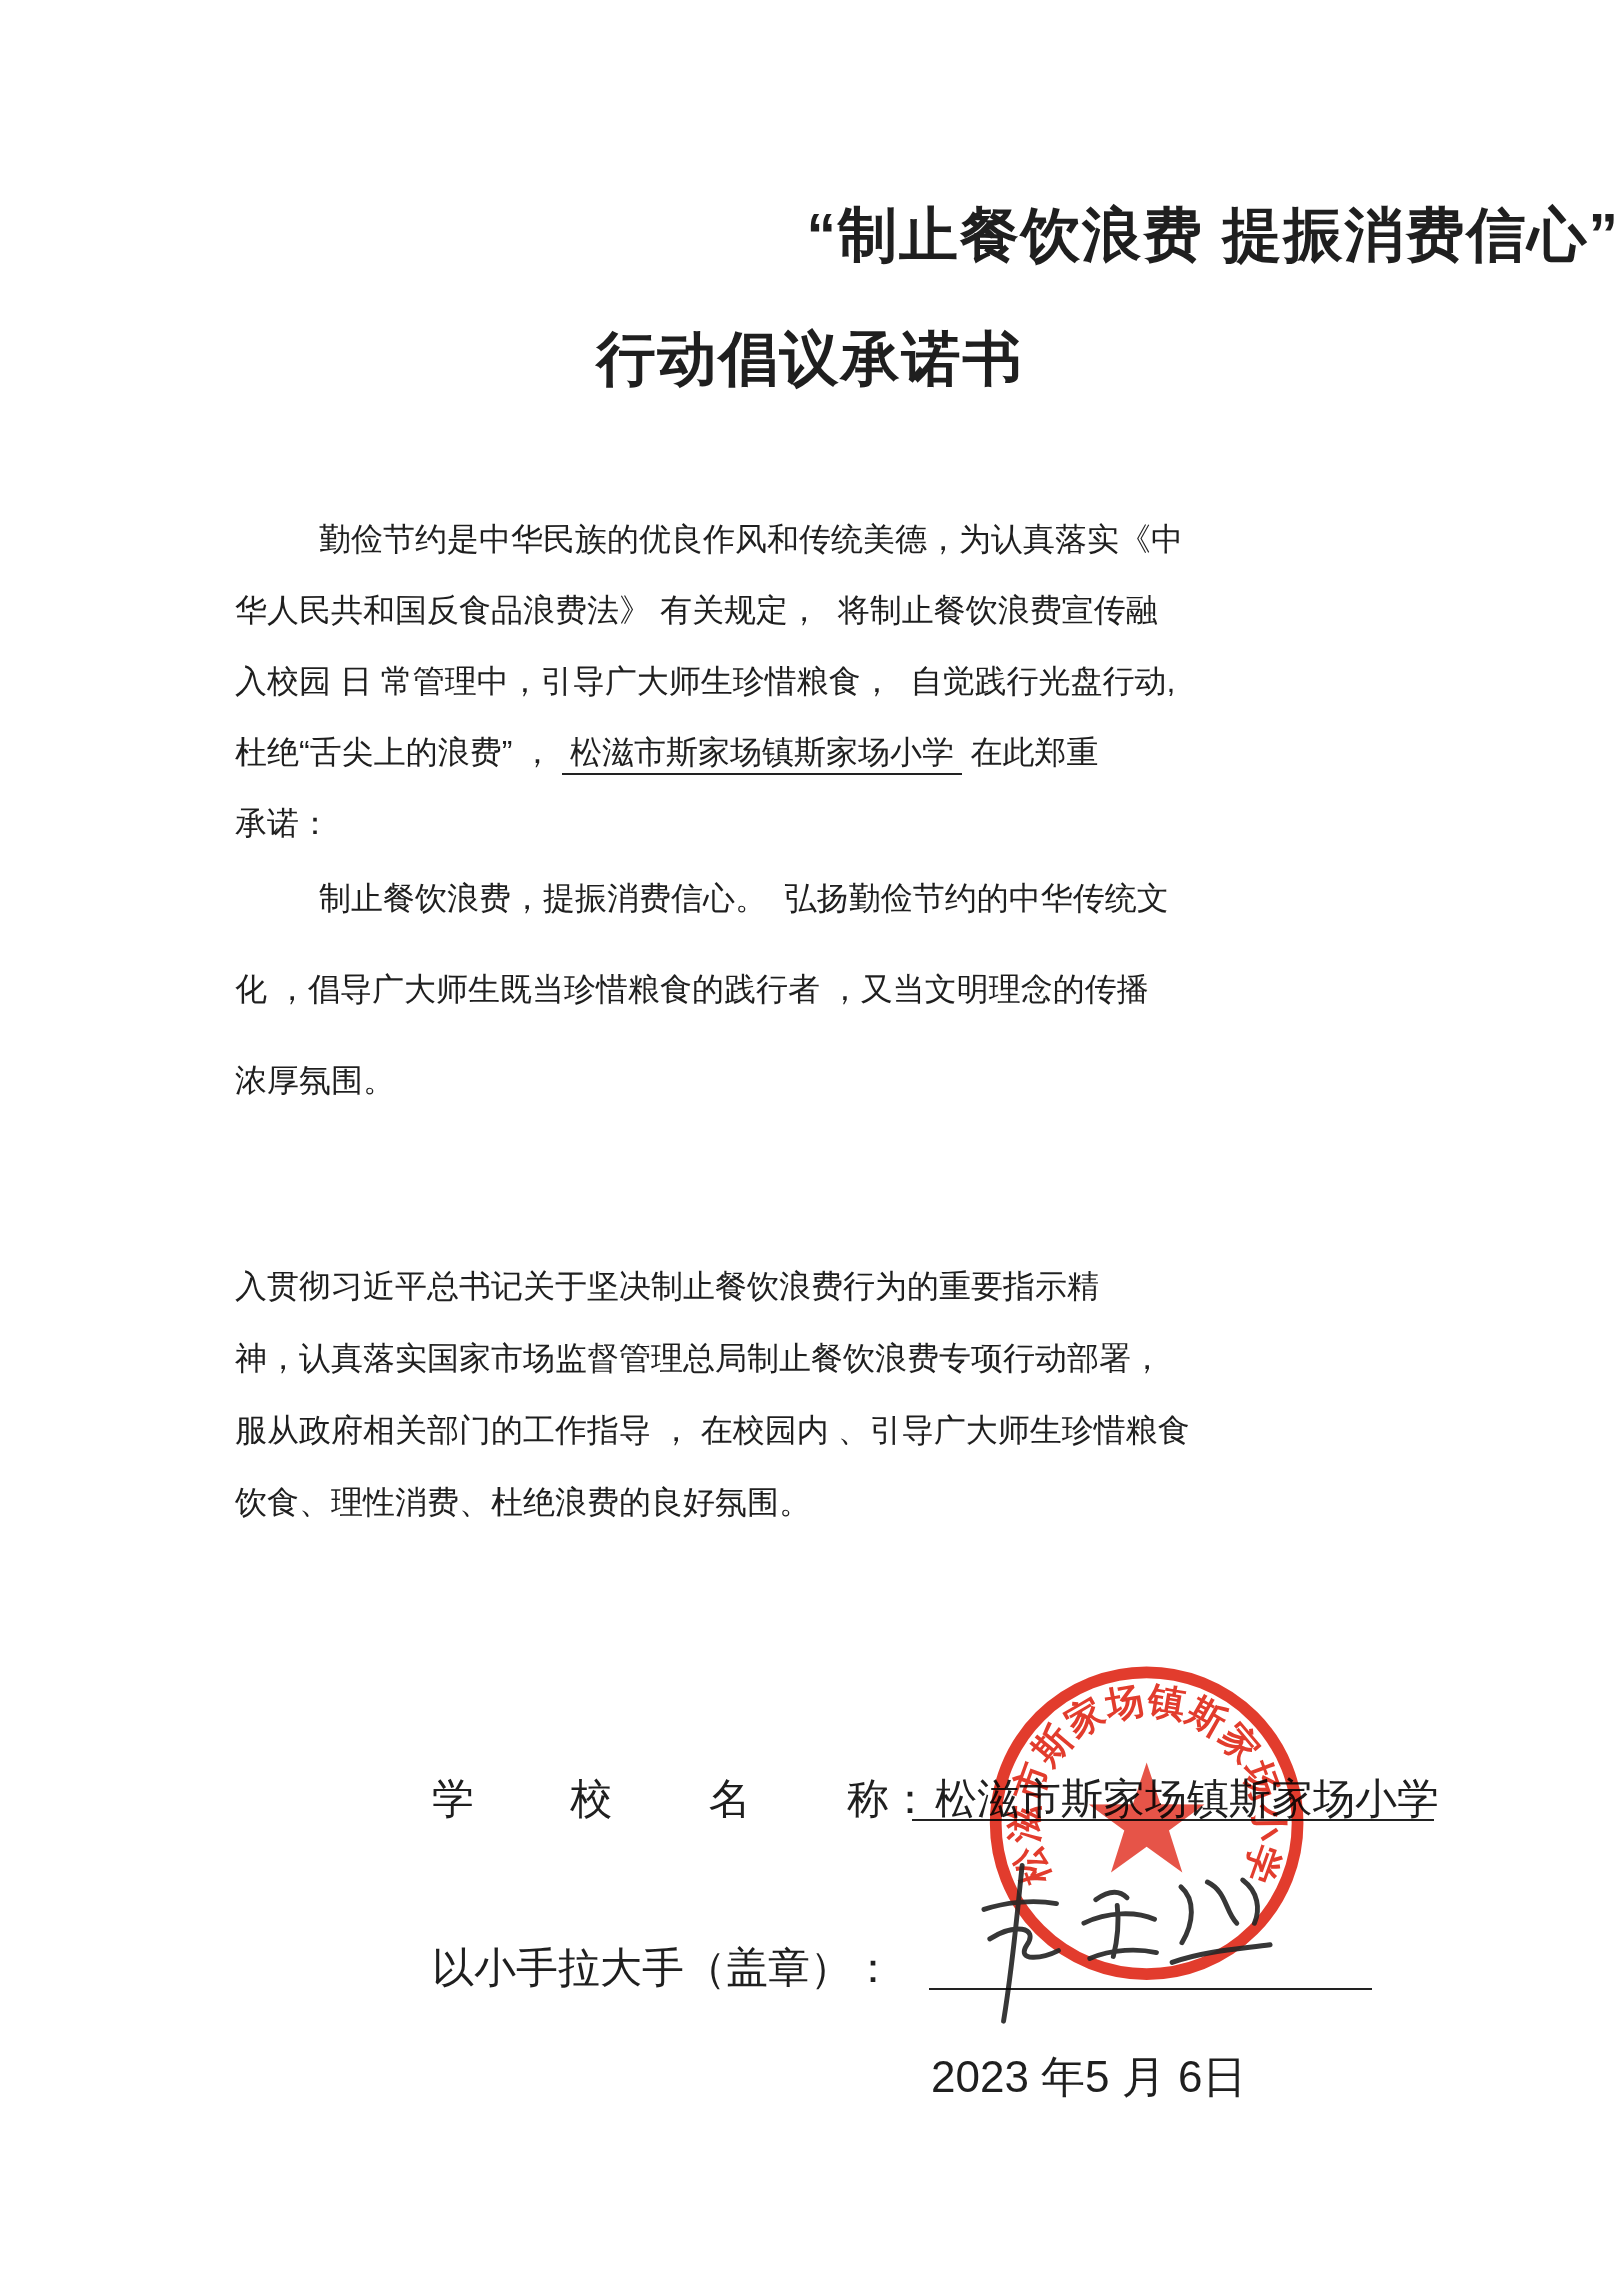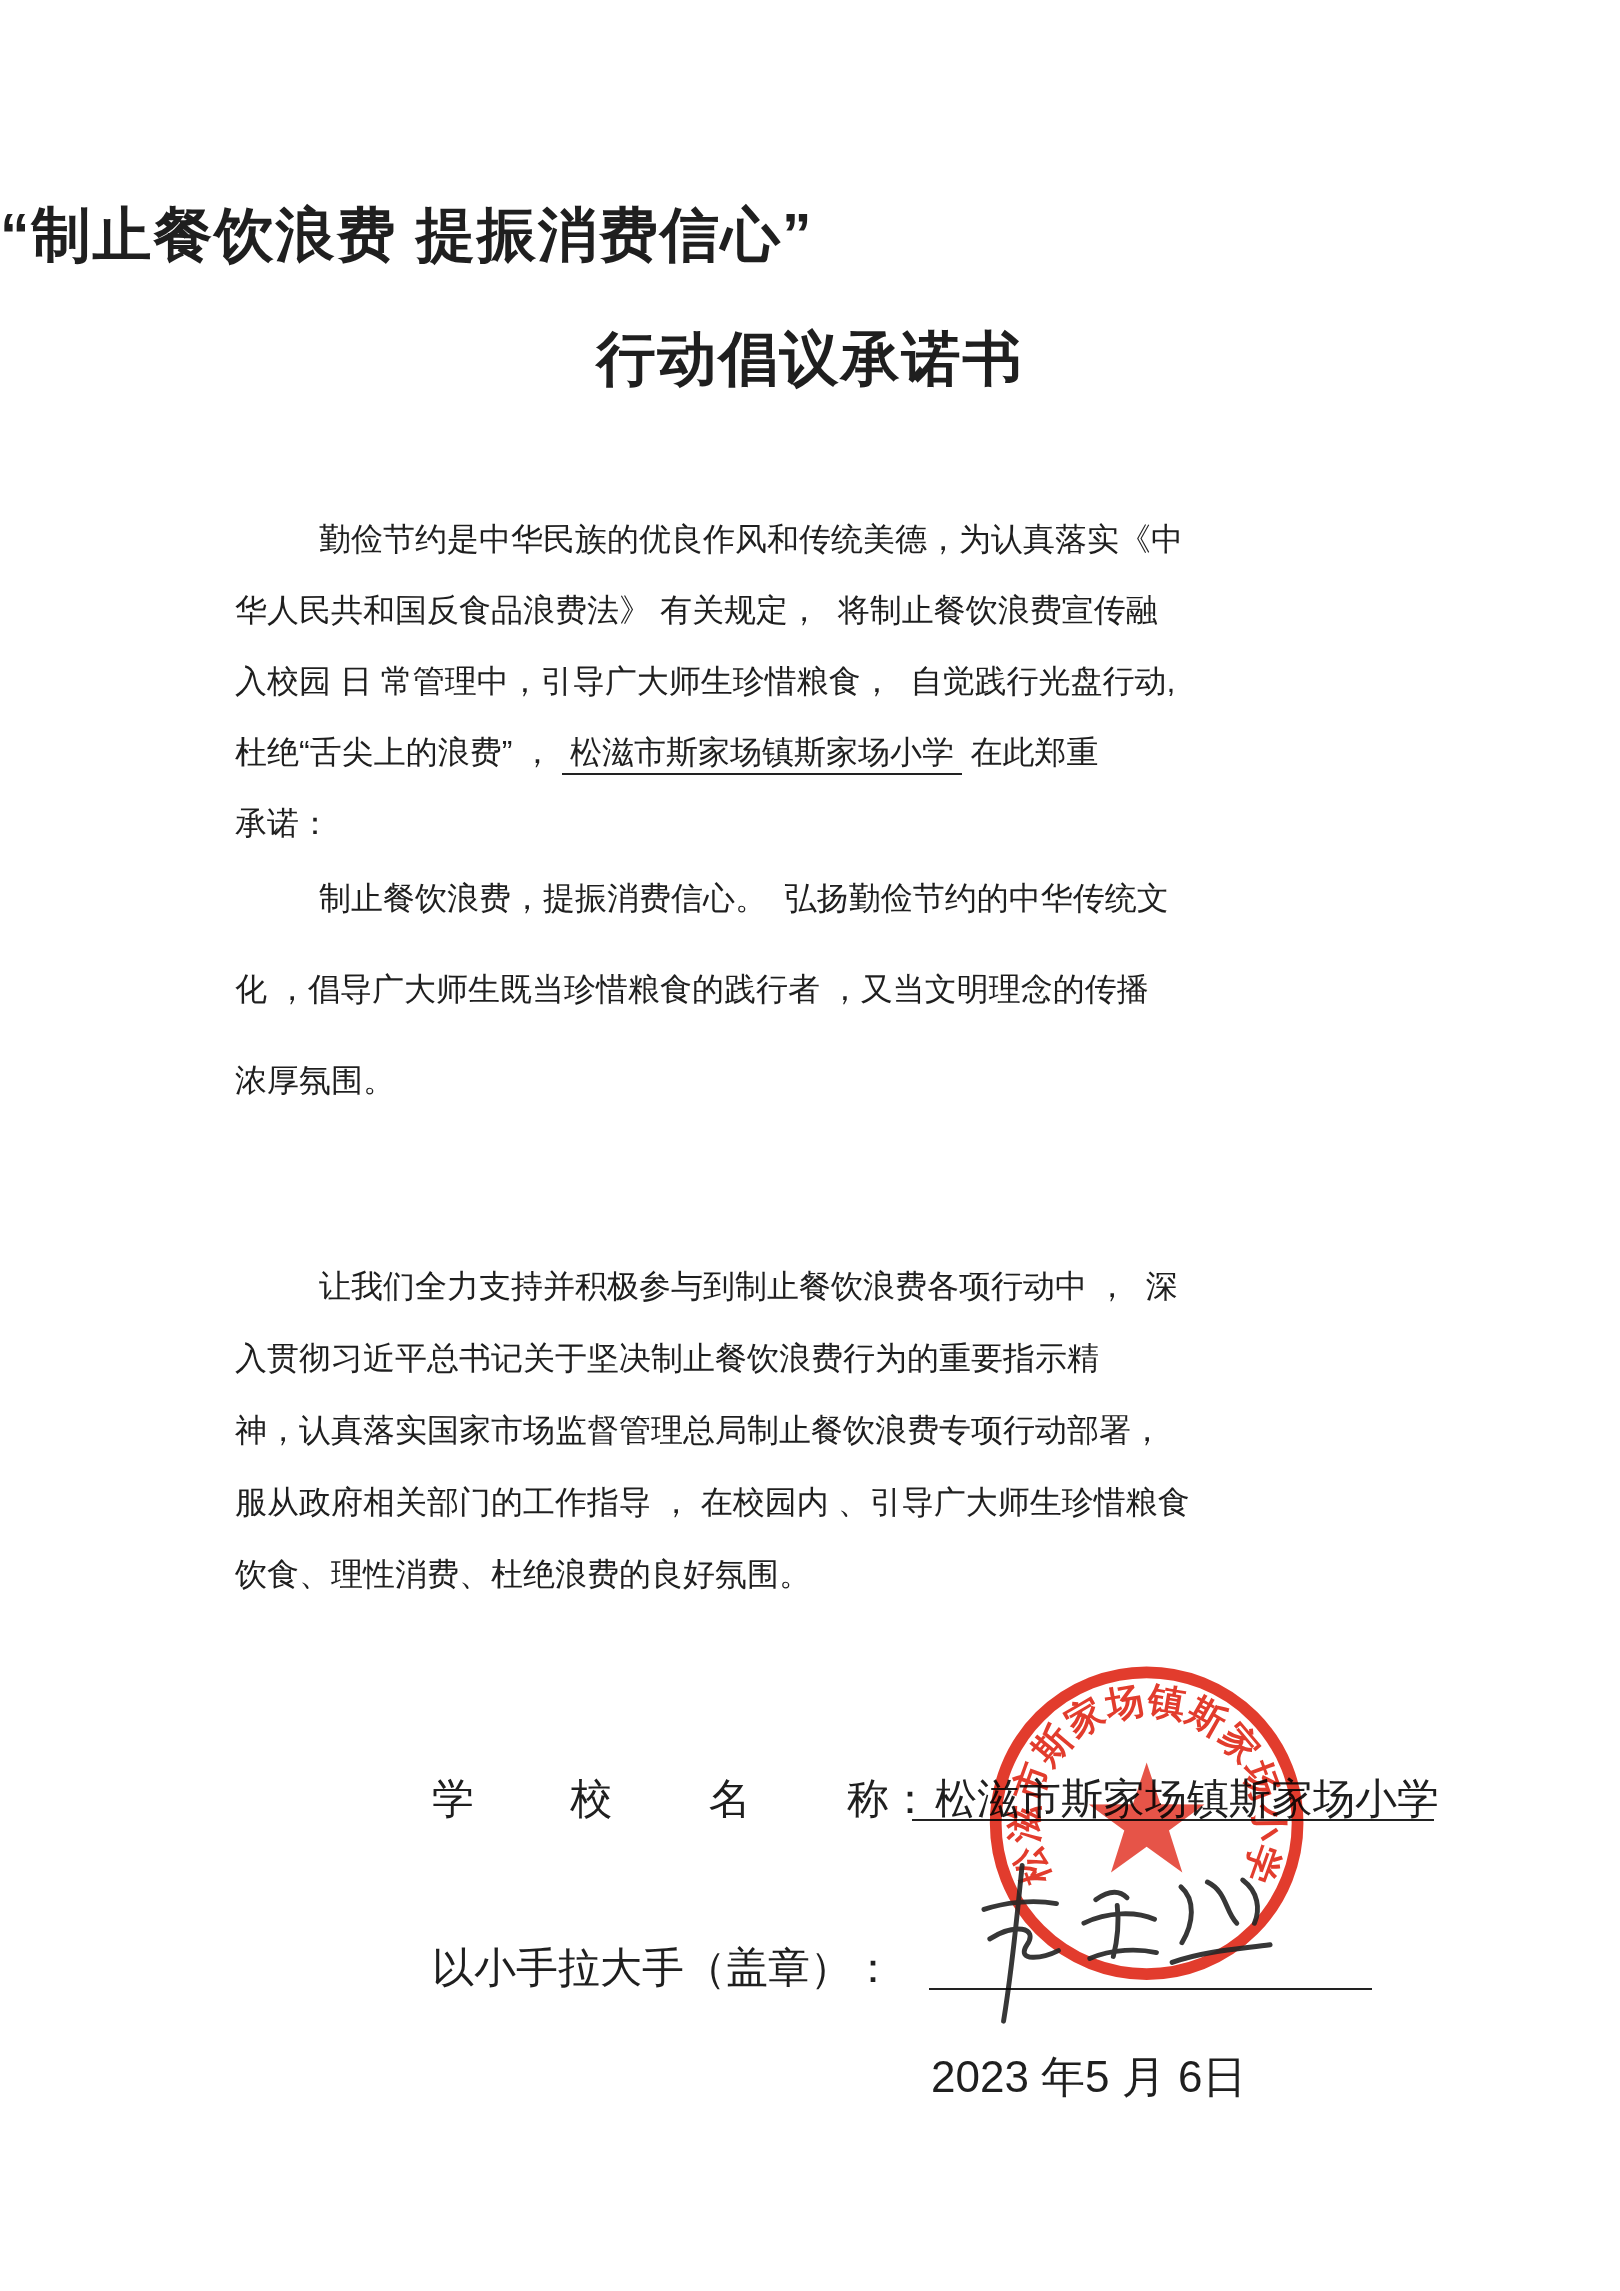--- a/index.html
+++ b/index.html
@@ -6,21 +6,21 @@
   .page{
     position:relative;
     width:1620px;height:2292px;
     background:#ffffff;
     font-family:"Liberation Sans", sans-serif;
     color:#1f1f1f;
     overflow:hidden;
   }
   .title1{
     position:absolute;left:0;top:200px;width:1620px;
-    text-align:left;
+    text-align:right;
     font-size:59px;font-weight:700;line-height:71px;
     letter-spacing:2px;
     white-space:pre;
   }
   .title2{
     position:absolute;left:0;top:324px;width:1620px;
     text-align:center;
     font-size:59px;font-weight:700;line-height:71px;
     letter-spacing:2px;
     white-space:pre;
@@ -83,21 +83,20 @@
     <div class="line">承诺：</div>
   </div>
 
   <div class="para p2">
     <div class="line indent">制止餐饮浪费，提振消费信心。  弘扬勤俭节约的中华传统文</div>
     <div class="line">化 ，倡导广大师生既当珍惜粮食的践行者 ，又当文明理念的传播</div>
     <div class="line">浓厚氛围。</div>
   </div>
 
   <div class="para p3">
-    <div class="line indent">让我们全力支持并积极参与到制止餐饮浪费各项行动中 ，  深</div>
     <div class="line">入贯彻习近平总书记关于坚决制止餐饮浪费行为的重要指示精</div>
     <div class="line">神，认真落实国家市场监督管理总局制止餐饮浪费专项行动部署，</div>
     <div class="line">服从政府相关部门的工作指导 ， 在校园内 、引导广大师生珍惜粮食</div>
     <div class="line">饮食、理性消费、杜绝浪费的良好氛围。</div>
   </div>
 
   <div class="name-label">
     <span>学</span>
     <span>校</span>
     <span>名</span>

